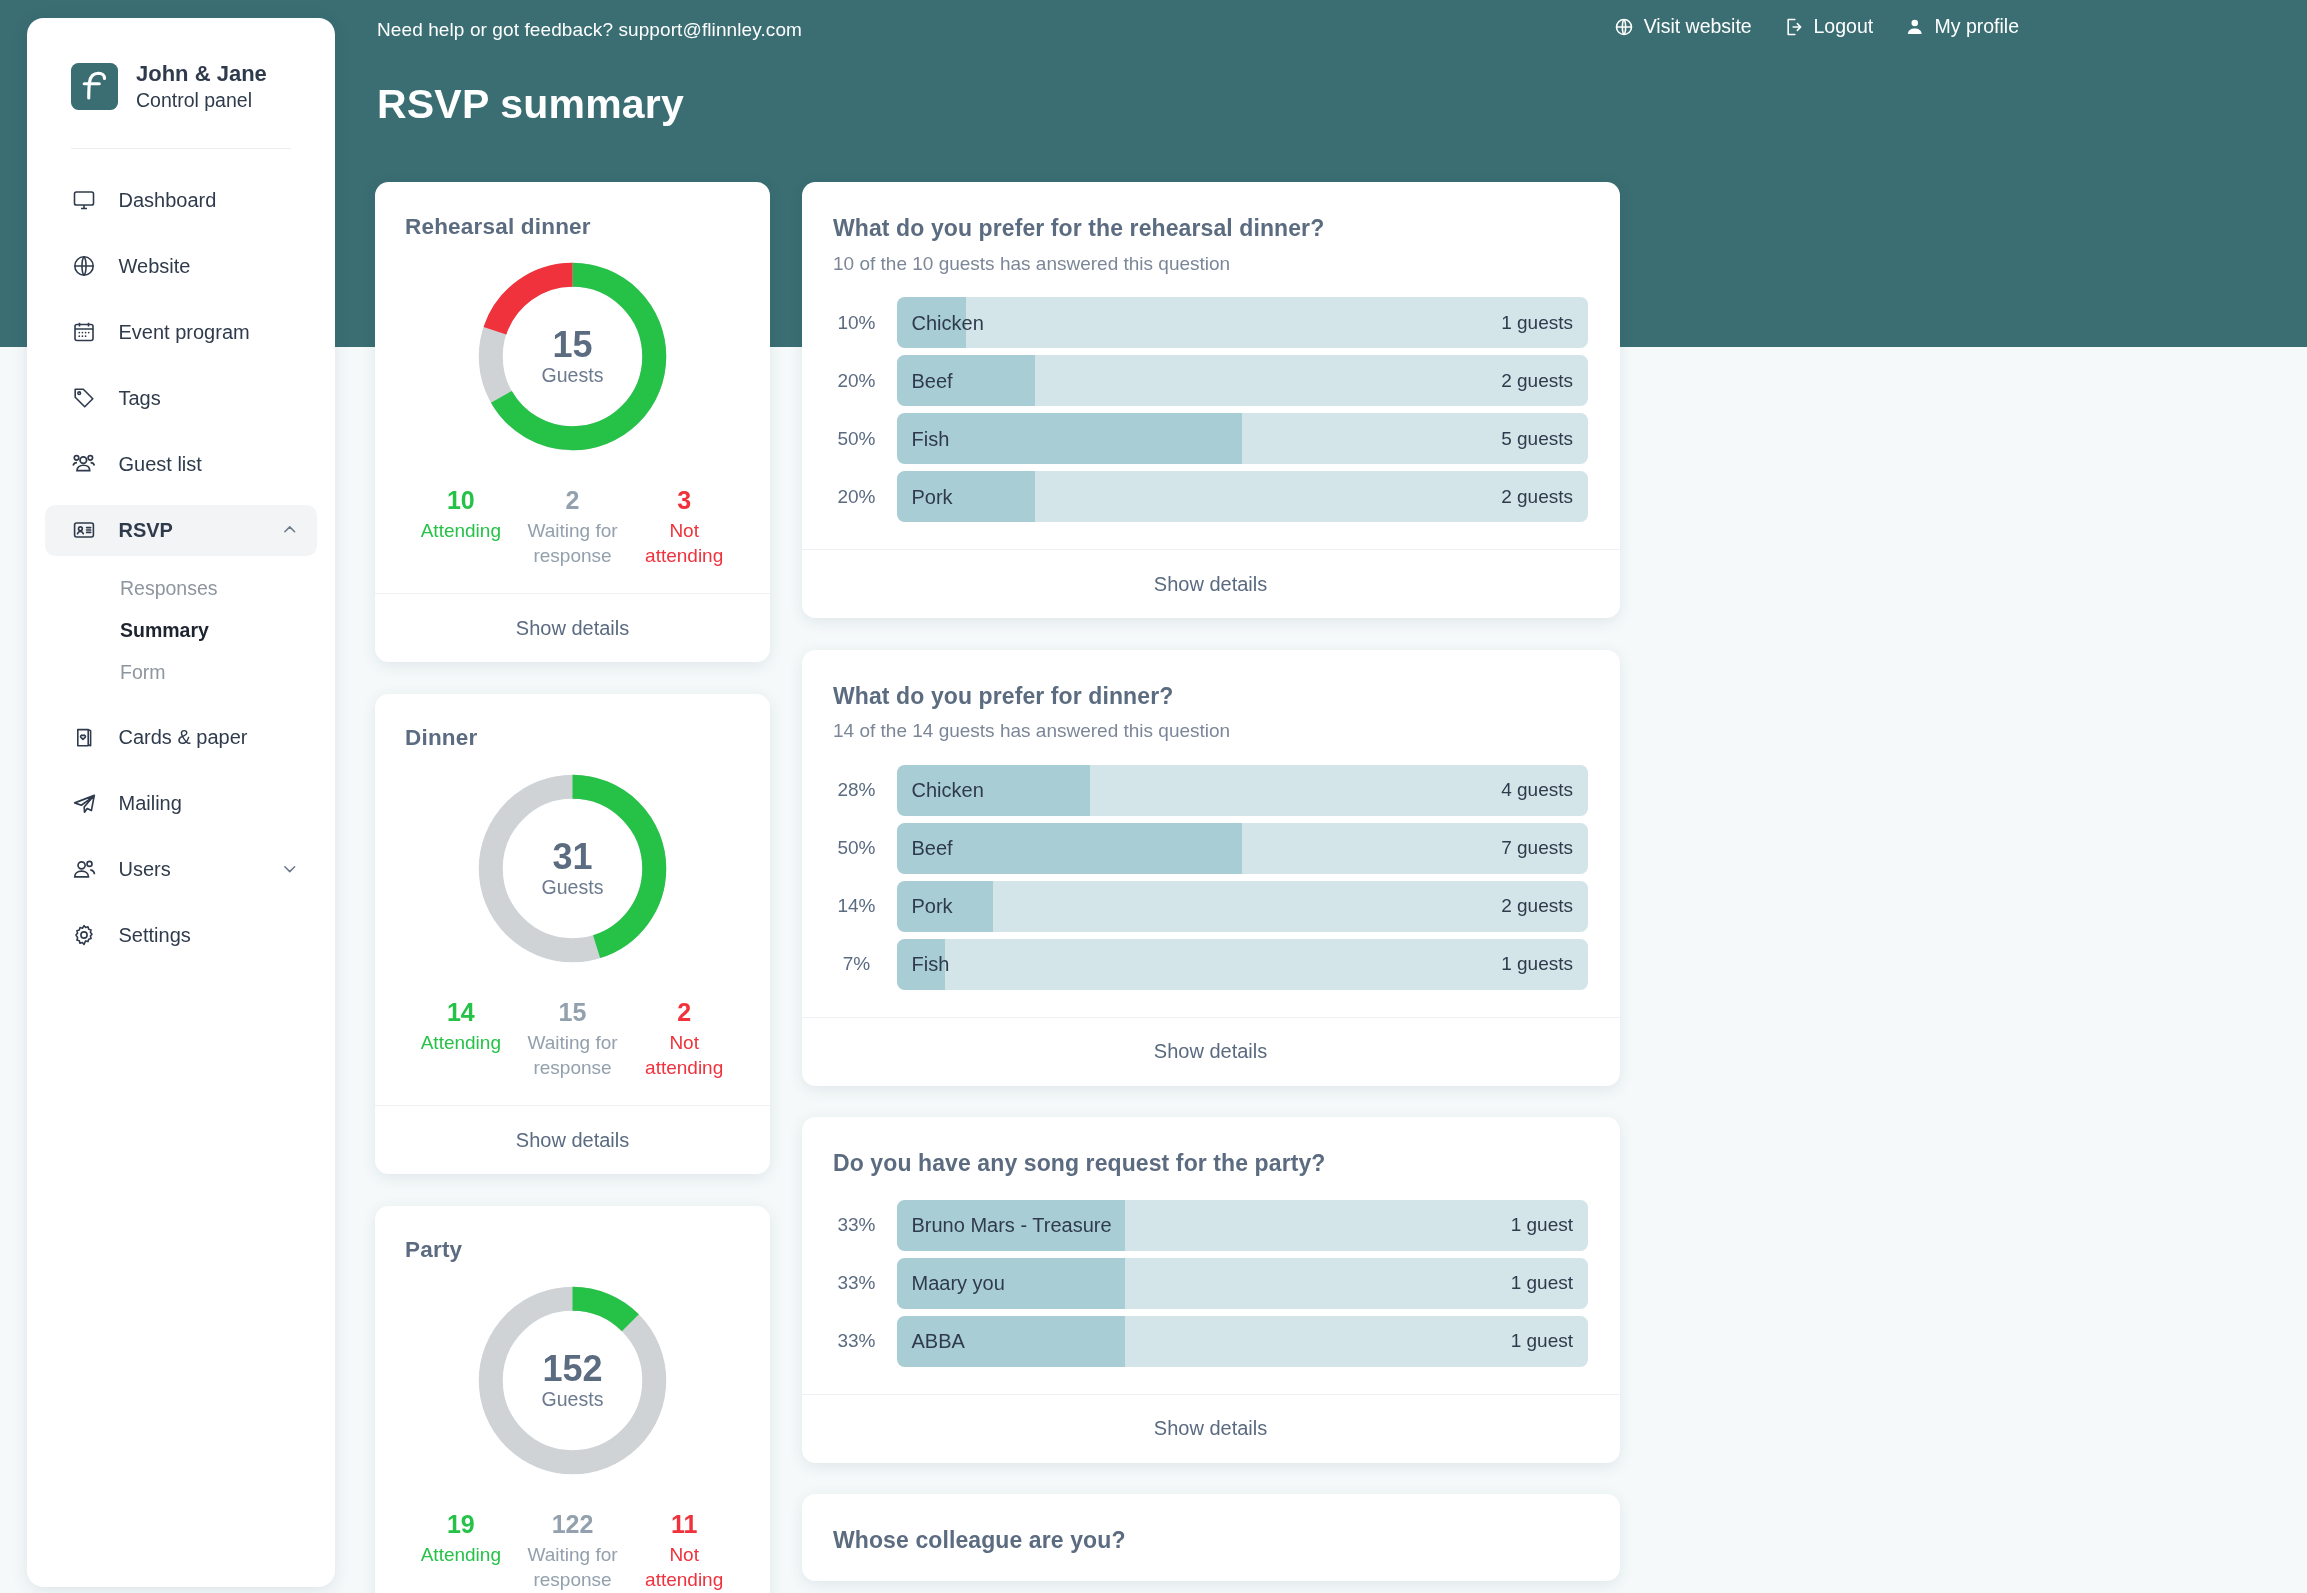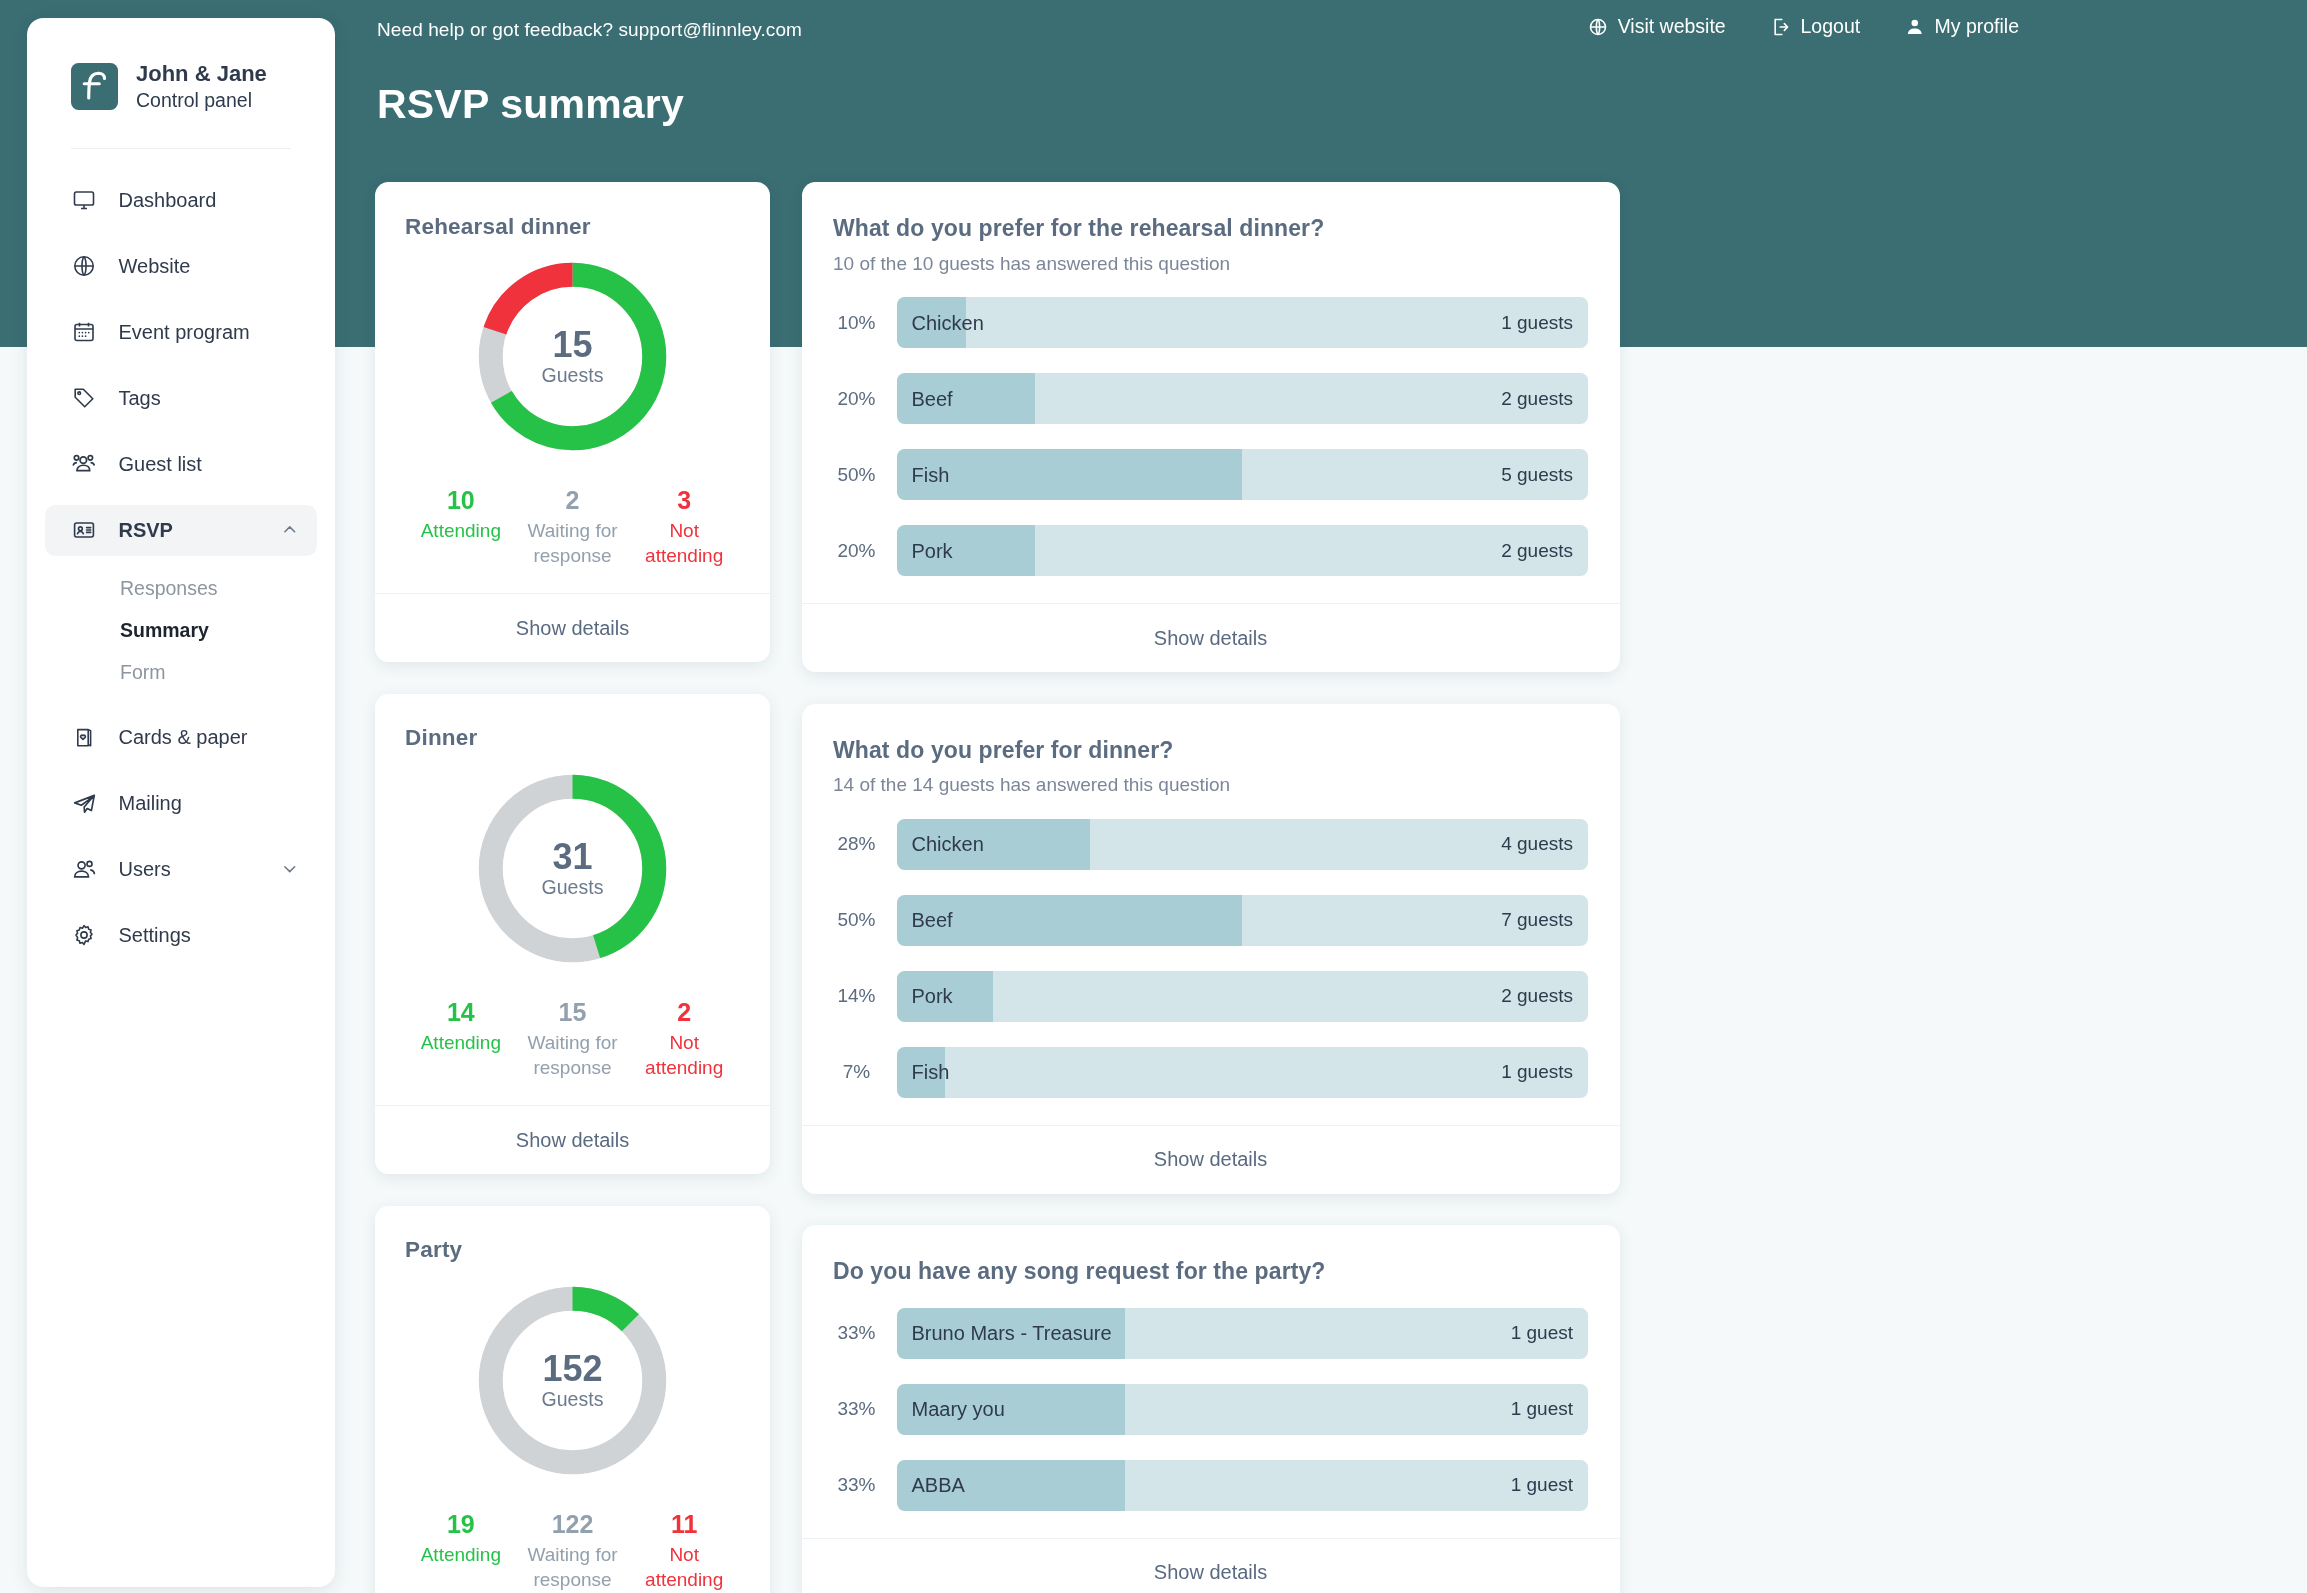--- a/index.html
+++ b/index.html
@@ -43,21 +43,21 @@
     font-size: 19px;
     letter-spacing: 0.1px;
   }
 
   #topbar-actions {
     position: absolute;
     right: 39px;
     top: 15px;
     display: flex;
     align-items: center;
-    gap: 45px;
+    gap: 32px;
   }
 
   .topbar-action {
     display: flex;
     align-items: center;
     gap: 9.8px;
     color: #ffffff;
     font-size: 19.5px;
     cursor: pointer;
     white-space: nowrap;
@@ -238,21 +238,21 @@
     color: #7b8798;
   }
 
   .bars { margin-top: 22.5px; }
   .bar-row {
     display: flex;
     align-items: center;
     gap: 16.5px;
     height: 51px;
   }
-  .bar-row + .bar-row { margin-top: 25px; }
+  .bar-row + .bar-row { margin-top: 7px; }
   .bar-pct {
     width: 47px;
     flex: 0 0 47px;
     text-align: center;
     font-size: 19px;
     color: #5b6b80;
   }
   .bar-track {
     position: relative;
     flex: 1 1 auto;

